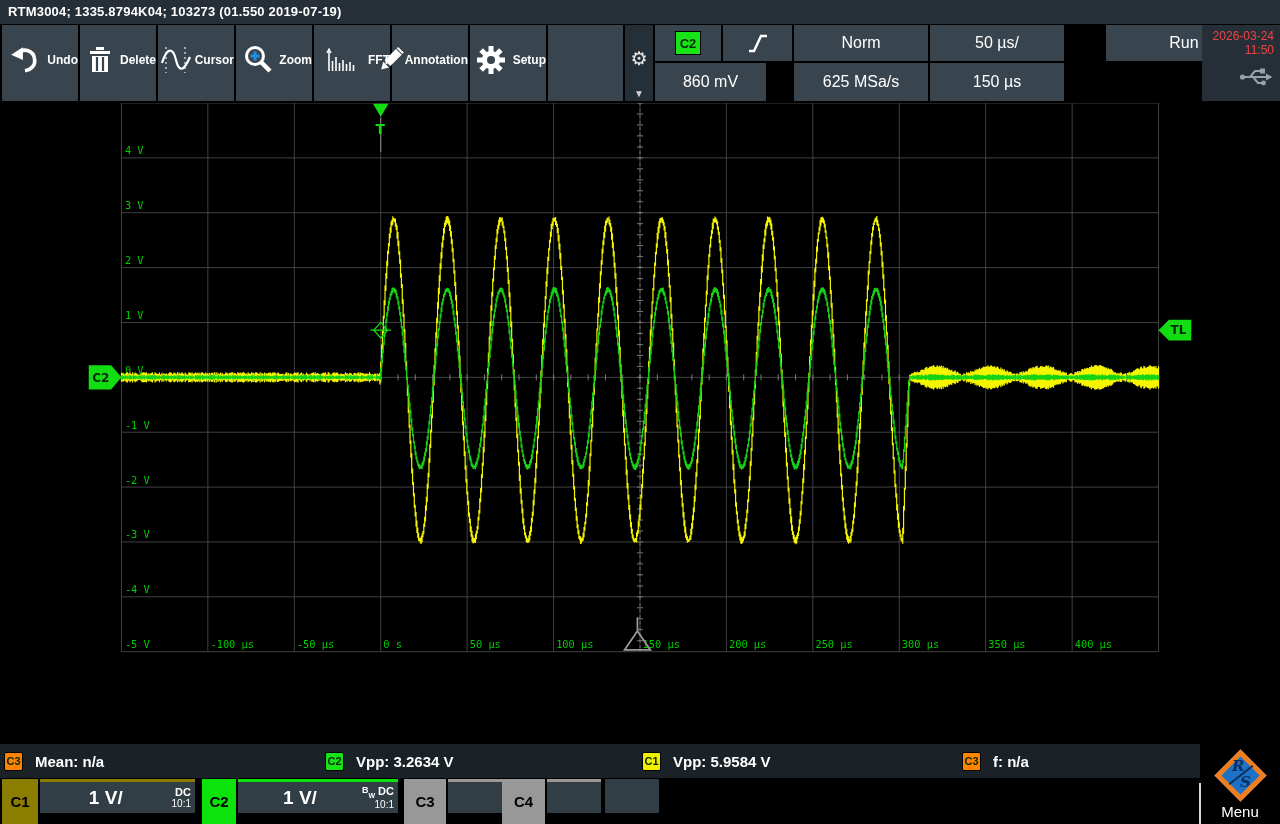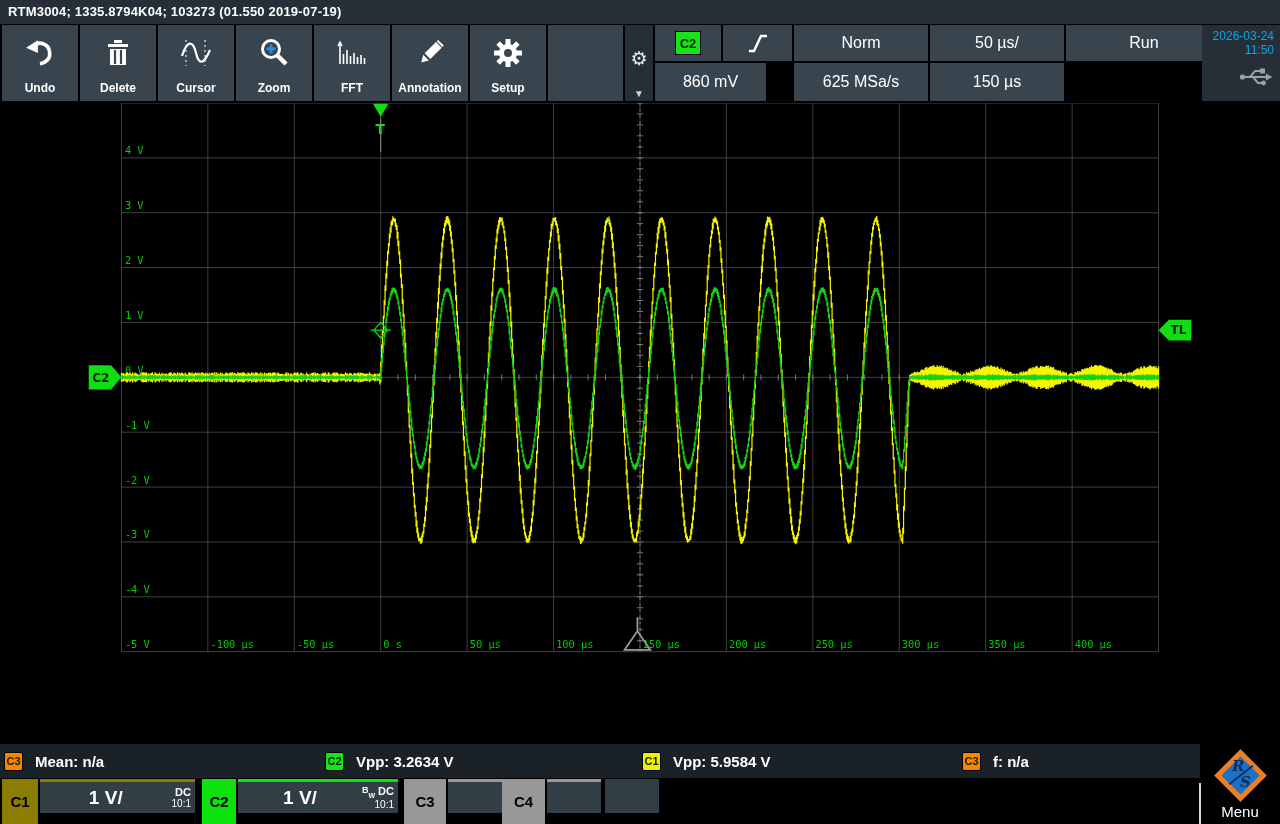--- a/index.html
+++ b/index.html
@@ -8,40 +8,40 @@
   .abs { position:absolute; }
   #screen { position:relative; width:1280px; height:824px; background:#000; }
 
   
   #title-bar { left:0; top:0; width:1280px; height:24px; background:#262f37;
                color:#fff; font-size:13px; font-weight:bold; line-height:24px;
                padding-left:8px; letter-spacing:0.2px; }
 
   
   .tb-btn { top:25px; height:76px; width:76px; background:#39454e; color:#fff;
-            display:flex; flex-direction:column; align-items:center; justify-content:flex-end;
+            display:flex; flex-direction:row; align-items:center; justify-content:flex-end;
             padding-bottom:6px; cursor:pointer; }
   .tb-btn .ic { flex:1; display:flex; align-items:center; justify-content:center; }
   .tb-btn .lbl { font-size:12px; font-weight:bold; }
   #tb-filler { top:25px; height:76px; background:#39454e; }
   #gear-col { top:25px; height:76px; width:28px; background:#252f37; color:#e8e8e8;
               display:flex; flex-direction:column; align-items:center; }
   #gear-col .g { font-size:19px; margin-top:22px; }
   #gear-col .ar { font-size:10px; color:#cfd4d8; margin-top:auto; margin-bottom:2px; }
 
   
   .st-cell { background:#39454e; color:#fff; display:flex; align-items:center;
              justify-content:center; font-size:16px; cursor:pointer; }
   .st-row1 { top:25px; height:36px; }
   .st-row2 { top:63px; height:38px; }
   .badge { border:1px solid #000; color:#062806; font-weight:bold;
            display:flex; align-items:center; justify-content:center; }
   #trig-src-badge { width:26px; height:24px; font-size:13px; background:#17e317; }
   #date-cell { left:1202px; top:25px; width:78px; height:76px; background:#262f37;
-               color:#0ea5e9; font-size:12px; text-align:right; padding:4px 6px; }
+               color:#ef4444; font-size:12px; text-align:right; padding:4px 6px; }
 
   
   #scope-display { left:0; top:103px; }
 
   
   #meas-bar { left:0; top:744px; width:1200px; height:34px; background:#1a2127; }
   .meas-group { top:0; height:34px; display:flex; align-items:center; gap:12px; }
   .meas-badge { width:19px; height:19px; border-radius:2px; font-size:11px; }
   .meas-text { color:#fff; font-size:15px; font-weight:bold; }
 
@@ -178,21 +178,21 @@
   <div class="st-cell st-row1 abs" style="left:655px;width:66px">
     <span id="trig-src-badge" class="badge">C2</span>
   </div>
   <div class="st-cell st-row1 abs" style="left:723px;width:69px">
     <svg width="26" height="26" viewBox="0 0 26 26">
       <path d="M4,21 h5 l7,-15 h6" stroke="#fff" stroke-width="2.4" fill="none"></path>
     </svg>
   </div>
   <div class="st-cell st-row1 abs" style="left:794px;width:134px">Norm</div>
   <div class="st-cell st-row1 abs" style="left:930px;width:134px">50 µs/</div>
-  <div class="st-cell st-row1 abs" style="left:1066px;width:156px">Run</div>
+  <div class="st-cell st-row1 abs" style="left:1106px;width:156px">Run</div>
   <div class="st-cell st-row2 abs" style="left:655px;width:111px">860 mV</div>
   <div class="st-cell st-row2 abs" style="left:794px;width:134px">625 MSa/s</div>
   <div class="st-cell st-row2 abs" style="left:930px;width:134px">150 µs</div>
 
   <div id="date-cell" class="abs">
     <div>2026-03-24</div>
     <div>11:50</div>
     <svg width="36" height="24" viewBox="0 0 36 24" style="margin-top:8px">
       <g stroke="#9aa2a8" stroke-width="2" fill="none">
         <line x1="6" y1="12" x2="28" y2="12"></line>

